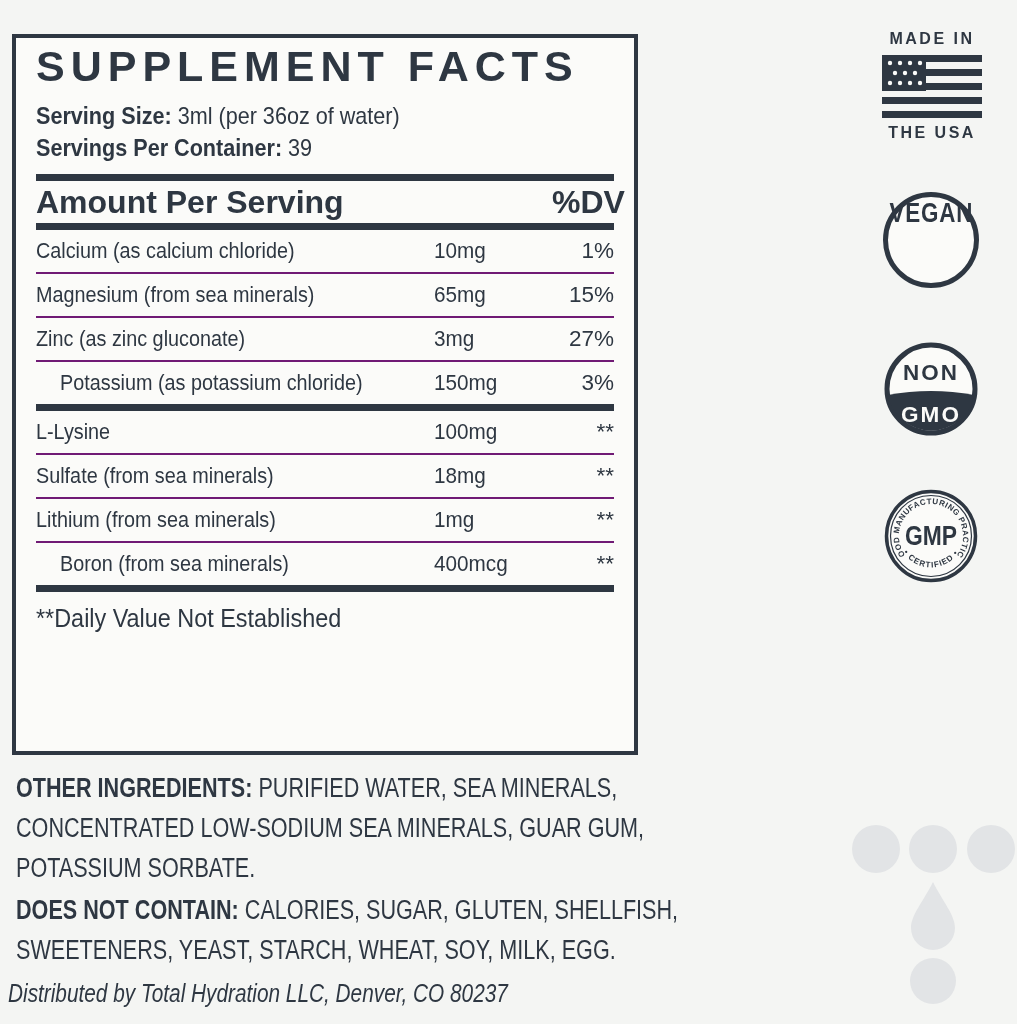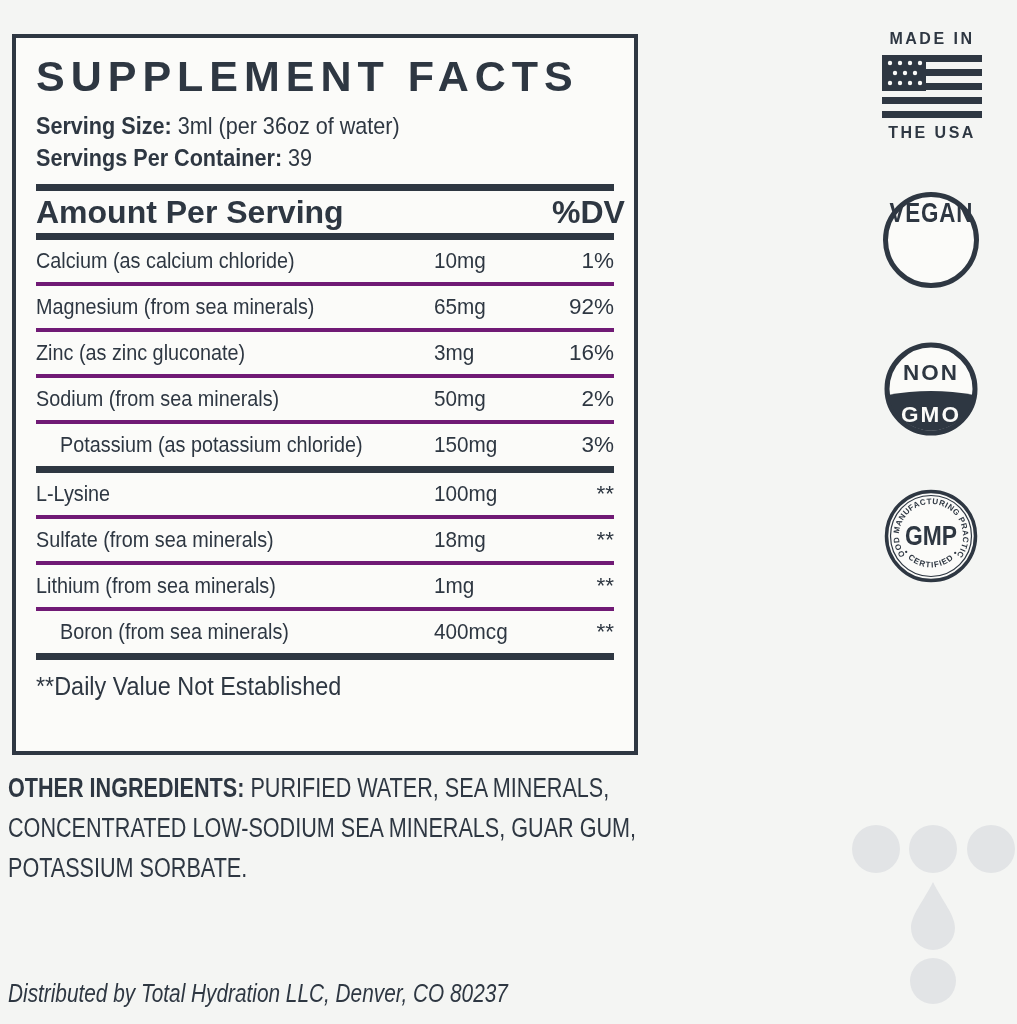--- a/index.html
+++ b/index.html
@@ -2,38 +2,38 @@
 <html><head>
 <meta charset="utf-8">
 <style>
   html,body{margin:0;padding:0;}
   body{width:1017px;height:1024px;background:#f4f5f3;font-family:"Liberation Sans",sans-serif;color:#2e3742;overflow:hidden;}
   .canvas{position:relative;width:1017px;height:1024px;}
 
   
   .facts-box{position:absolute;left:12px;top:34px;width:626px;height:721px;
     border:4px solid #2e3742;background:#fbfbf9;box-sizing:border-box;
-    padding:16px 20px 0 20px;}
+    padding:6px 20px 0 20px;}
   .facts-title{font-size:43px;font-weight:700;letter-spacing:6px;line-height:44px;white-space:nowrap;}
   .serving-block{margin-top:12px;}
   .serving-line{font-size:24px;line-height:32px;white-space:nowrap;transform:scaleX(0.9);transform-origin:0 50%;}
   .serving-line b{font-weight:700;}
   .bar{height:7px;background:#2e3742;}
   .bar-top{margin-top:10px;}
   .thead{display:grid;grid-template-columns:1fr 118px 62px;align-items:center;padding:7px 0;font-size:32px;font-weight:700;line-height:28px;}
   .thead .tdv{text-align:center;}
-  .trow{display:grid;grid-template-columns:1fr 118px 62px;padding:7px 0;font-size:22.5px;line-height:28px;border-bottom:4px solid #701a75;}
+  .trow{display:grid;grid-template-columns:1fr 118px 62px;padding:7px 0;font-size:22.5px;line-height:28px;border-bottom:2px solid #701a75;}
   .tgroup .trow:last-child{border-bottom:none;margin-left:24px;}
   .tname{white-space:pre;transform:scaleX(0.88);transform-origin:0 50%;}
   .tamt{transform:scaleX(0.92);transform-origin:0 50%;}
   .tdv{text-align:right;}
   .footnote{padding-top:10px;font-size:26px;line-height:32px;transform:scaleX(0.9);transform-origin:0 50%;white-space:nowrap;}
 
   
-  .para{position:absolute;left:8px;}
+  .para{position:absolute;left:16px;}
   .para-line{font-size:27px;line-height:40px;white-space:nowrap;transform:scaleX(0.8);transform-origin:0 50%;}
   .para-line b{font-weight:700;}
   .ingredients{top:768px;}
   .not-contain{top:890px;}
   .distributor-line{position:absolute;left:8px;top:976px;font-size:26px;line-height:34px;font-style:italic;white-space:nowrap;transform:scaleX(0.8);transform-origin:0 50%;}
 
   
   .made-usa{position:absolute;left:856px;top:28px;width:152px;text-align:center;}
   .usa-text{font-size:16px;font-weight:700;letter-spacing:2.5px;line-height:22px;}
   .usa-flag{display:block;margin:5px auto 4px auto;}
@@ -69,31 +69,26 @@
 
     <div class="tgroup">
       <div class="trow">
         <span class="tname">Calcium (as calcium chloride)</span>
         <span class="tamt">10mg</span>
         <span class="tdv">1%</span>
       </div>
       <div class="trow">
         <span class="tname">Magnesium (from sea minerals)</span>
         <span class="tamt">65mg</span>
-        <span class="tdv">92%</span>
+        <span class="tdv">15%</span>
       </div>
       <div class="trow">
         <span class="tname">Zinc (as zinc gluconate)</span>
         <span class="tamt">3mg</span>
-        <span class="tdv">16%</span>
-      </div>
-      <div class="trow">
-        <span class="tname">Sodium (from sea minerals)</span>
-        <span class="tamt">50mg</span>
-        <span class="tdv">2%</span>
+        <span class="tdv">27%</span>
       </div>
       <div class="trow">
         <span class="tname">Potassium (as potassium chloride)</span>
         <span class="tamt">150mg</span>
         <span class="tdv">3%</span>
       </div>
     </div>
 
     <div class="bar"></div>
 
@@ -124,20 +119,24 @@
 
     <div class="footnote">**Daily Value Not Established</div>
   </div>
 
   <div class="para ingredients">
     <div class="para-line"><b>OTHER INGREDIENTS:</b> <span>PURIFIED WATER, SEA MINERALS,</span></div>
     <div class="para-line">CONCENTRATED LOW-SODIUM SEA MINERALS, GUAR GUM,</div>
     <div class="para-line">POTASSIUM SORBATE.</div>
   </div>
 
+  <div class="para not-contain">
+    <div class="para-line"><b>DOES NOT CONTAIN:</b> <span>CALORIES, SUGAR, GLUTEN, SHELLFISH,</span></div>
+    <div class="para-line">SWEETENERS, YEAST, STARCH, WHEAT, SOY, MILK, EGG.</div>
+  </div>
 
   <div class="distributor-line">Distributed by Total Hydration LLC, Denver, CO 80237</div>
 
   <div class="made-usa">
     <div class="usa-text">MADE IN</div>
     <svg class="usa-flag" width="100" height="63" viewBox="0 0 100 63">
       <rect x="44" y="0" width="56" height="7" fill="#2e3742"></rect>
       <rect x="44" y="14" width="56" height="7" fill="#2e3742"></rect>
       <rect x="44" y="28" width="56" height="7" fill="#2e3742"></rect>
       <rect x="0" y="42" width="100" height="7" fill="#2e3742"></rect>

